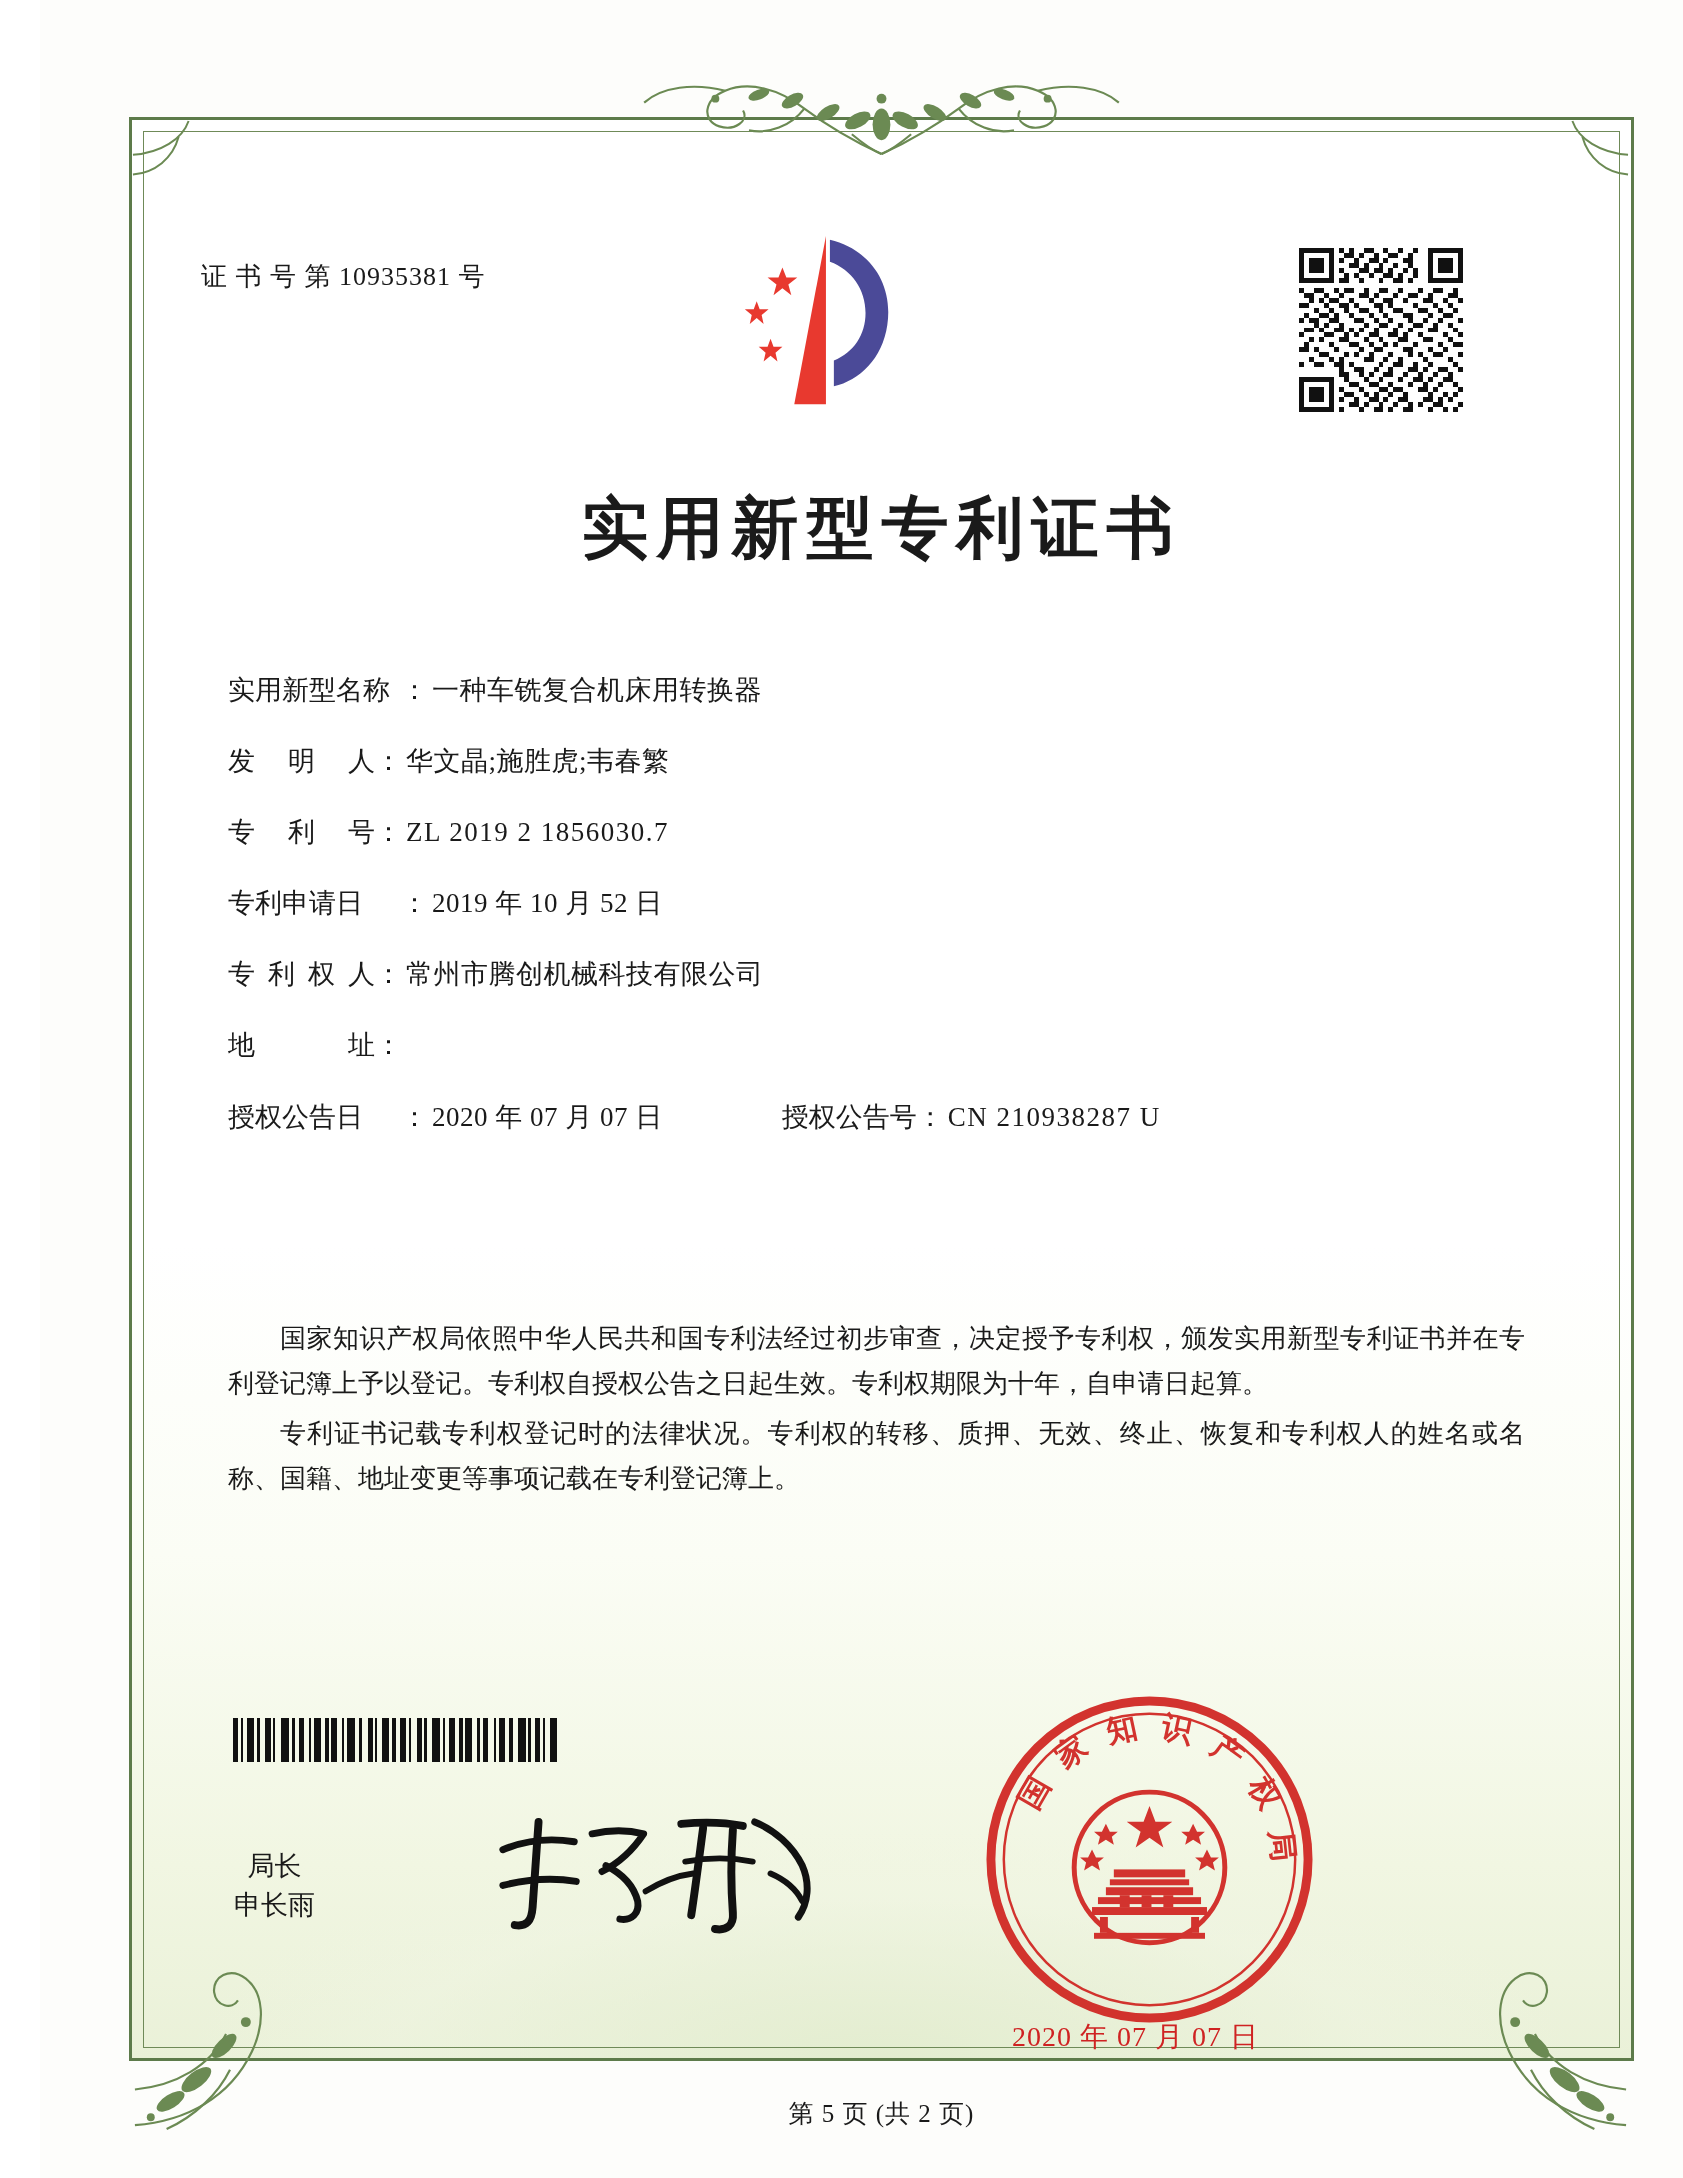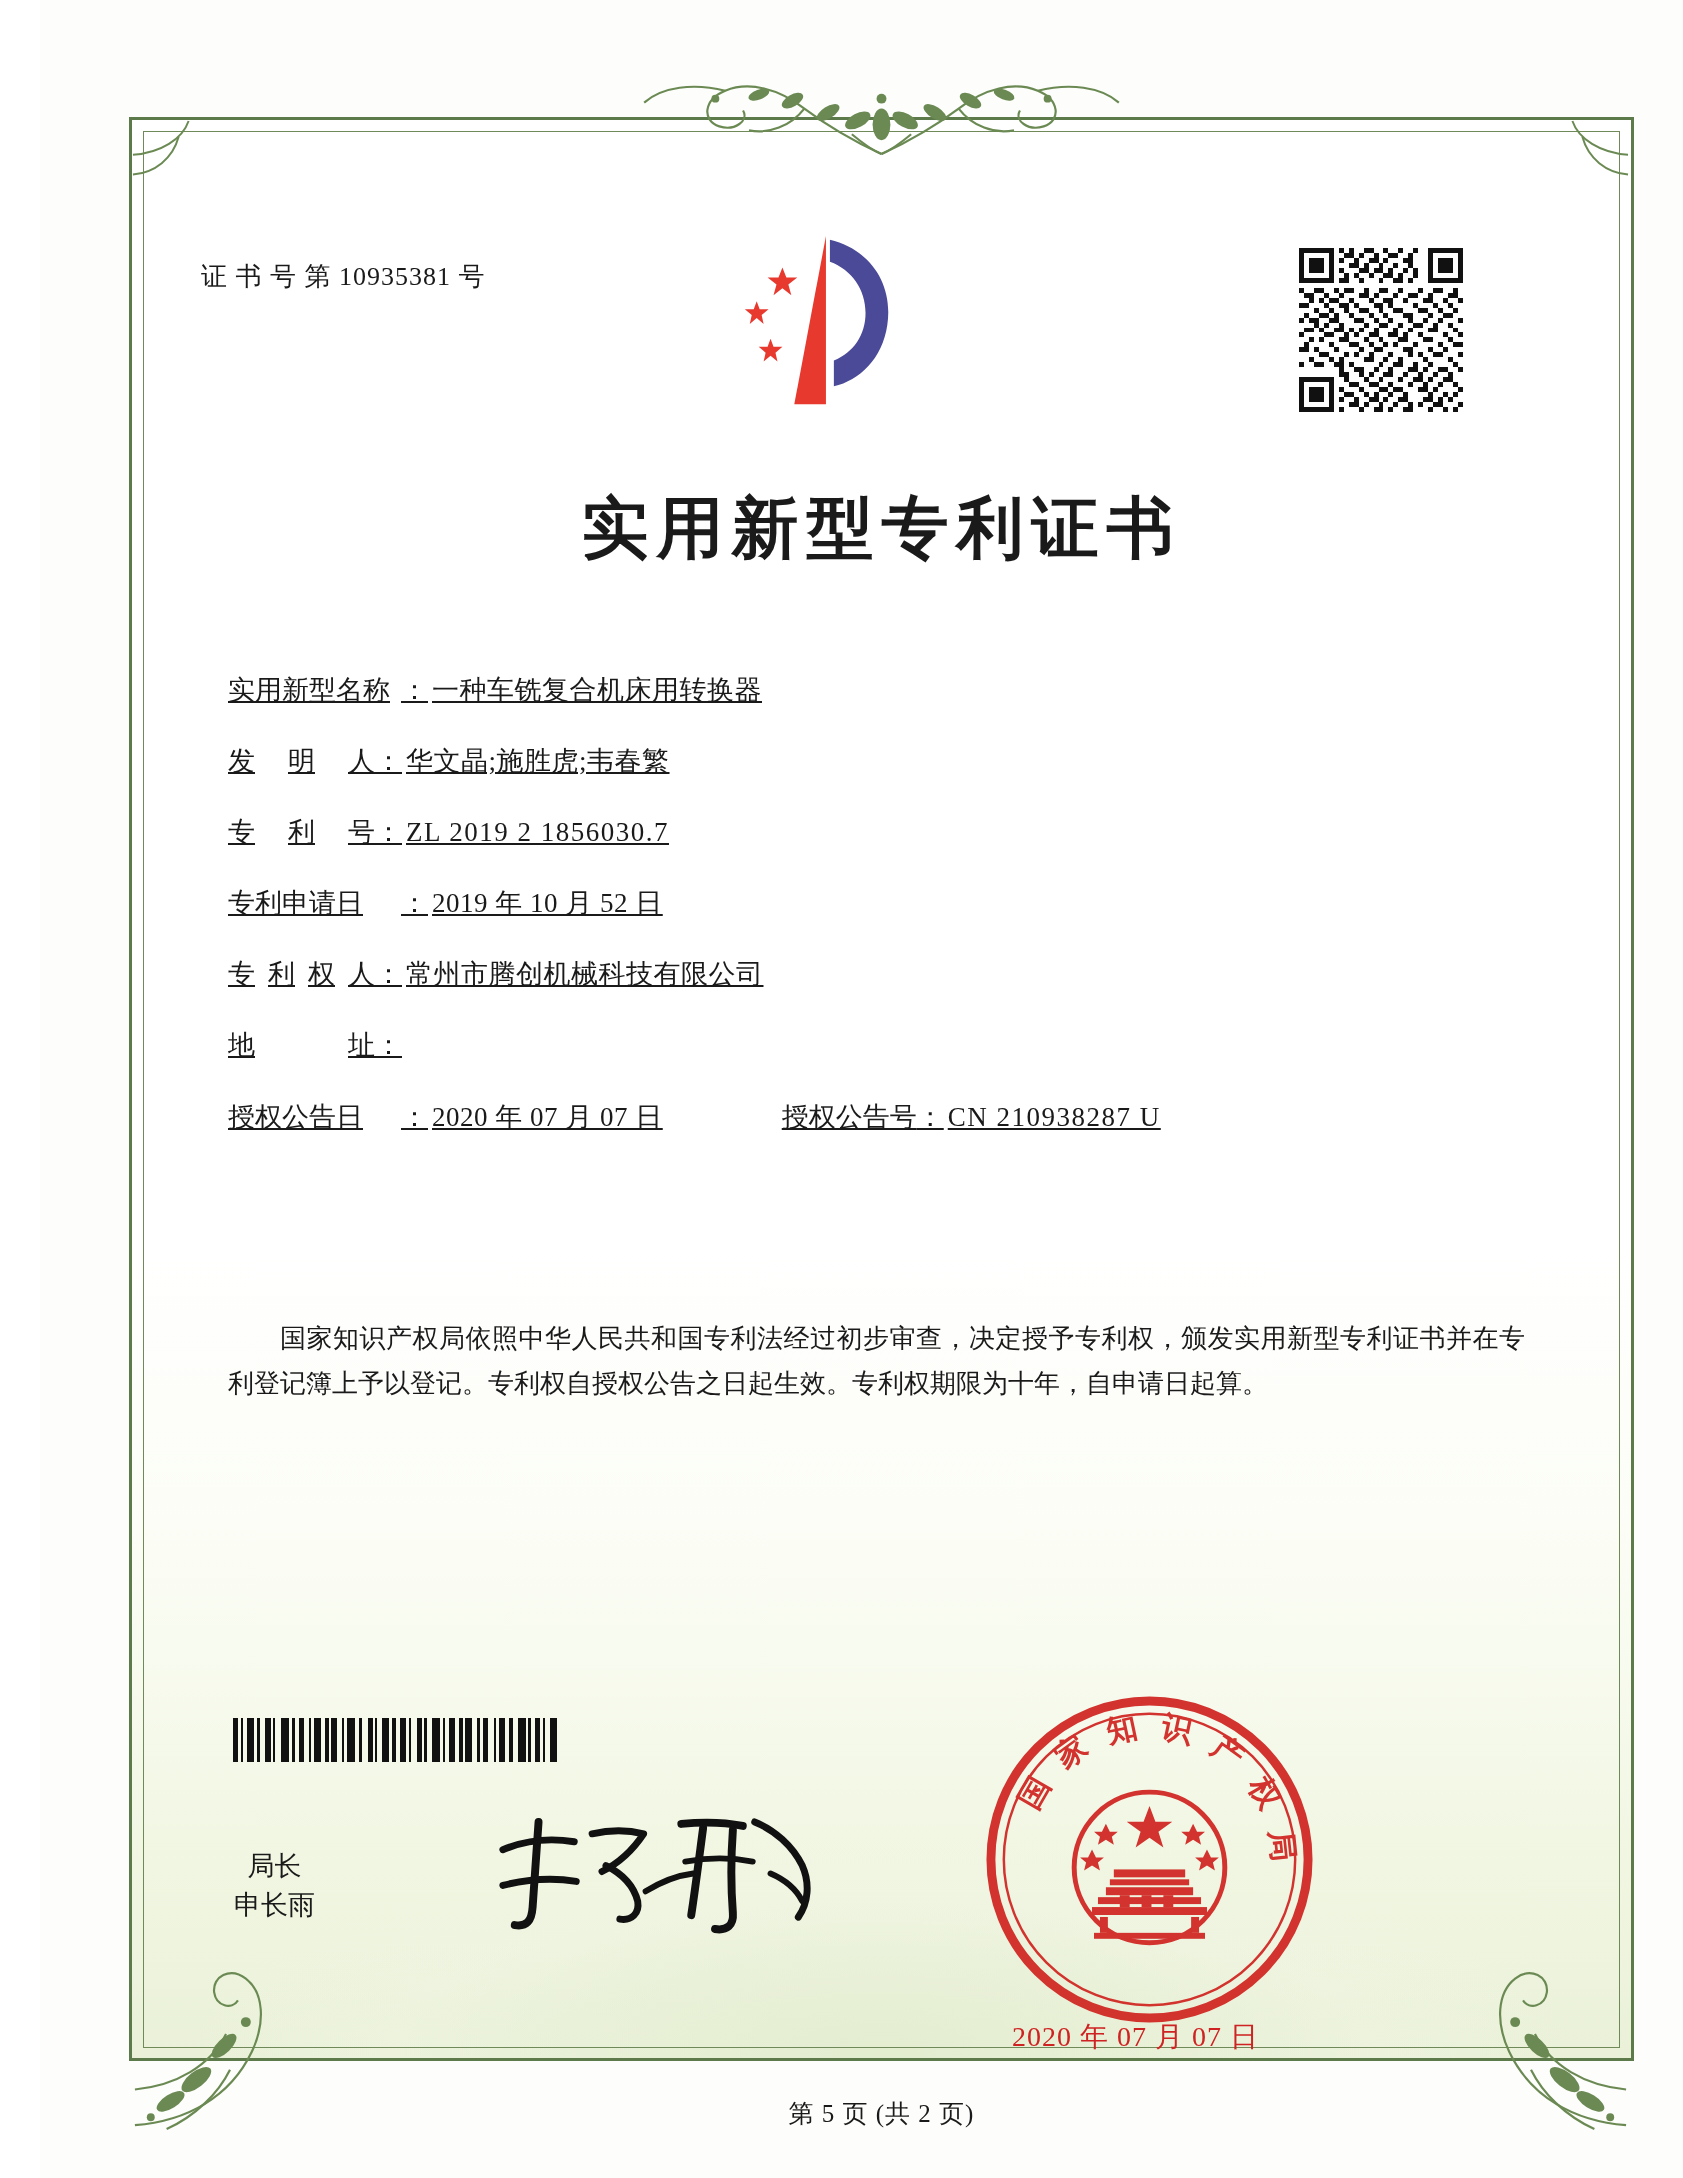--- a/index.html
+++ b/index.html
@@ -87,21 +87,20 @@
     font-weight: 700;
     letter-spacing: 8px;
     font-family: "DejaVu Serif", "Liberation Serif", serif;
   }
 
   
   .fields {
     position: absolute;
     left: 188px; top: 673px;
     width: 1307px;
-    text-decoration: underline;
   }
   .field-row {
     display: flex;
     align-items: baseline;
     margin-bottom: 36px;
     font-size: 27px;
     line-height: 1.3;
     white-space: nowrap;
   }
   .field-label {
@@ -612,20 +611,21 @@
         <span>授权公告号</span>
         <span class="field-colon">：</span>
         <span class="field-value mono-ish">CN 210938287 U</span>
       </span>
     </div>
 
   </div>
 
   <div class="para-block">
     <p class="para">国家知识产权局依照中华人民共和国专利法经过初步审查，决定授予专利权，颁发实用新型专利证书并在专利登记簿上予以登记。专利权自授权公告之日起生效。专利权期限为十年，自申请日起算。</p>
+    <p class="para">专利证书记载专利权登记时的法律状况。专利权的转移、质押、无效、终止、恢复和专利权人的姓名或名称、国籍、地址变更等事项记载在专利登记簿上。</p>
   </div>
 
   <div class="barcode">
     <i style="width:5px"></i>
       <i style="width:3px;background:transparent"></i>
     <i style="width:2px"></i>
       <i style="width:4px;background:transparent"></i>
     <i style="width:7px"></i>
       <i style="width:3px;background:transparent"></i>
     <i style="width:3px"></i>

